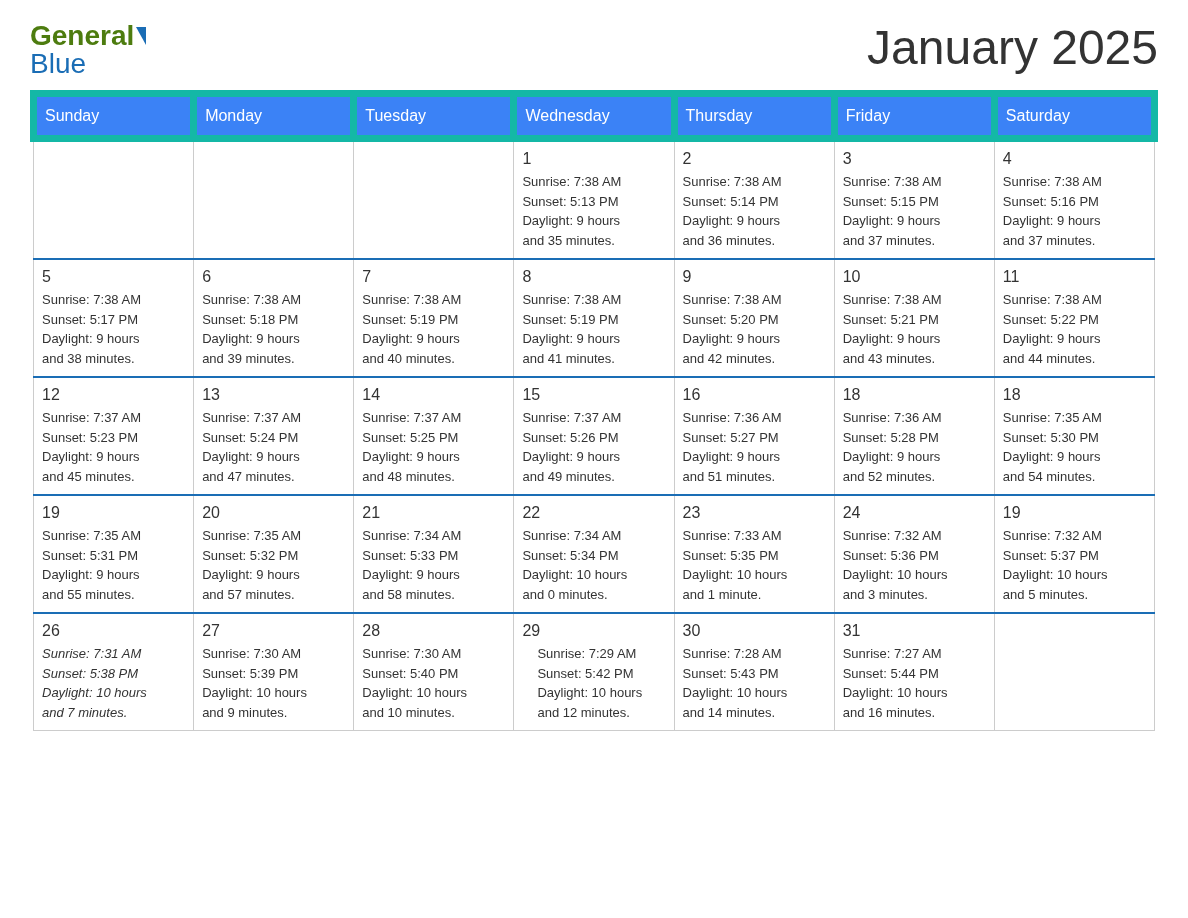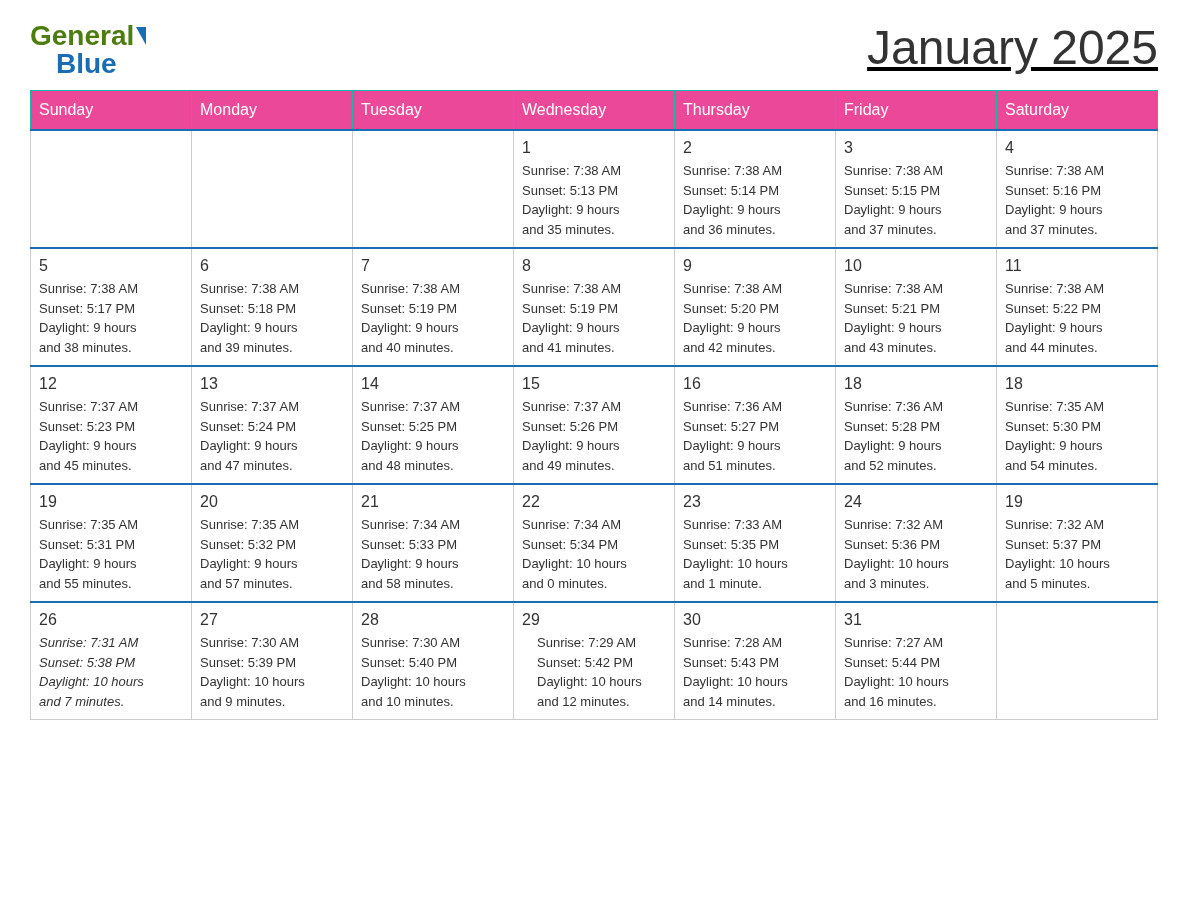--- a/index.html
+++ b/index.html
@@ -36,44 +36,43 @@
       border-left: 10px solid transparent;
       border-right: 0px solid transparent;
       border-top: 18px solid #1a6db5;
       display: inline-block;
       margin-left: 2px;
       margin-right: 2px;
       vertical-align: middle;
     }
     .title-section {
       text-align: right;
-      text-decoration: underline;
     }
     .month-title {
       font-size: 48px;
       font-weight: normal;
       color: #333;
     }
     .location {
       font-size: 20px;
       color: #333;
     }
     .calendar {
       width: 100%;
       border-collapse: collapse;
       margin-top: 10px;
     }
     .calendar th {
-      background-color: #ec4899;
+      background-color: #3b82f6;
       color: #fff;
       padding: 10px 8px;
       font-size: 16px;
       font-weight: normal;
       text-align: left;
-      border: 1px solid #14b8a6;
+      border: 7px solid #14b8a6;
     }
     .calendar td {
       vertical-align: top;
       padding: 8px;
       border: 1px solid #ccc;
       width: calc(100% / 7);
       font-size: 13px;
       color: #333;
       min-height: 110px;
     }
@@ -98,21 +97,21 @@
 </head>
 <body>
 
 <div class="header">
   <div class="logo">
     <div class="logo-text">
       <span class="logo-general">General</span>
         <span class="logo-triangle"></span>
     </div>
     <div style="margin-top:-4px;">
-      <span class="logo-blue" style="font-size:28px; font-weight:bold;margin-left:26px;">Blue</span>
+      <span class="logo-blue" style="font-size:28px; font-weight:normal;">Blue</span>
     </div>
   </div>
   <div class="title-section">
     <div class="month-title">January 2025</div>
   </div>
 </div>
 
 <table class="calendar">
   <thead>
     <tr>

